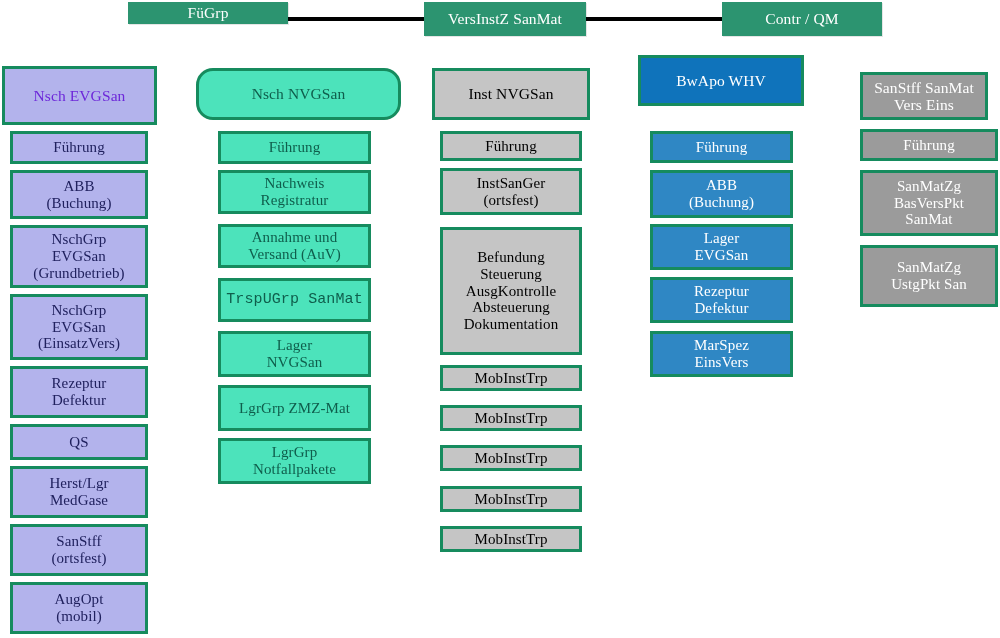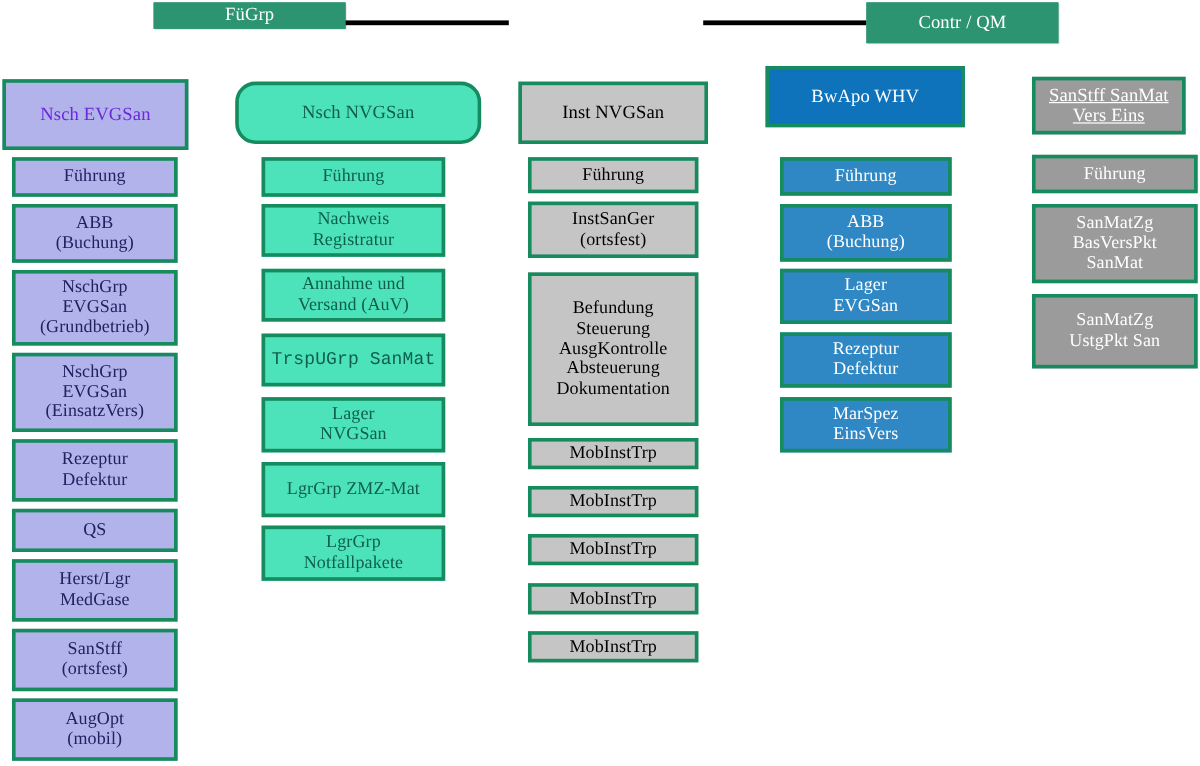--- a/index.html
+++ b/index.html
@@ -72,20 +72,21 @@
 </style>
 </head>
 <body>
 
 <div id="canvas">
 
   <div class="node top-node head" style="left:128px; top:2px; width:160px; height:22px;">FüGrp</div>
 
   <div class="connector" style="left:288px; top:17px; width:136px;"></div>
 
+  <div class="node top-node head" style="left:424px; top:2px; width:162px; height:34px;">VersInstZ SanMat</div>
 
   <div class="connector" style="left:586px; top:17px; width:136px;"></div>
 
   <div class="node top-node head" style="left:722px; top:2px; width:160px; height:34px;">Contr / QM</div>
 
   <div class="node c-purple-head head" style="left:2px; top:66px; width:155px; height:59px;">Nsch EVGSan</div>
 
   <div class="node c-purple" style="left:10px; top:131px; width:138px; height:33px;">Führung</div>
   <div class="node c-purple" style="left:10px; top:170px; width:138px; height:49px;">ABB
 (Buchung)</div>
@@ -140,21 +141,21 @@
   <div class="node c-blue" style="left:650px; top:131px; width:143px; height:32px;">Führung</div>
   <div class="node c-blue" style="left:650px; top:170px; width:143px; height:48px;">ABB
 (Buchung)</div>
   <div class="node c-blue" style="left:650px; top:224px; width:143px; height:46px;">Lager
 EVGSan</div>
   <div class="node c-blue" style="left:650px; top:277px; width:143px; height:46px;">Rezeptur
 Defektur</div>
   <div class="node c-blue" style="left:650px; top:331px; width:143px; height:46px;">MarSpez
 EinsVers</div>
 
-  <div class="node c-dgray-head head" style="left:860px; top:64px; width:128px; height:48px;text-decoration:underline;">SanStff SanMat
+  <div class="node c-dgray-head head" style="left:860px; top:72px; width:128px; height:48px;">SanStff SanMat
 Vers Eins</div>
 
   <div class="node c-dgray" style="left:860px; top:129px; width:138px; height:32px;">Führung</div>
   <div class="node c-dgray" style="left:860px; top:170px; width:138px; height:66px;">SanMatZg
 BasVersPkt
 SanMat</div>
   <div class="node c-dgray" style="left:860px; top:245px; width:138px; height:62px;">SanMatZg
 UstgPkt San</div>
 
 </div>

